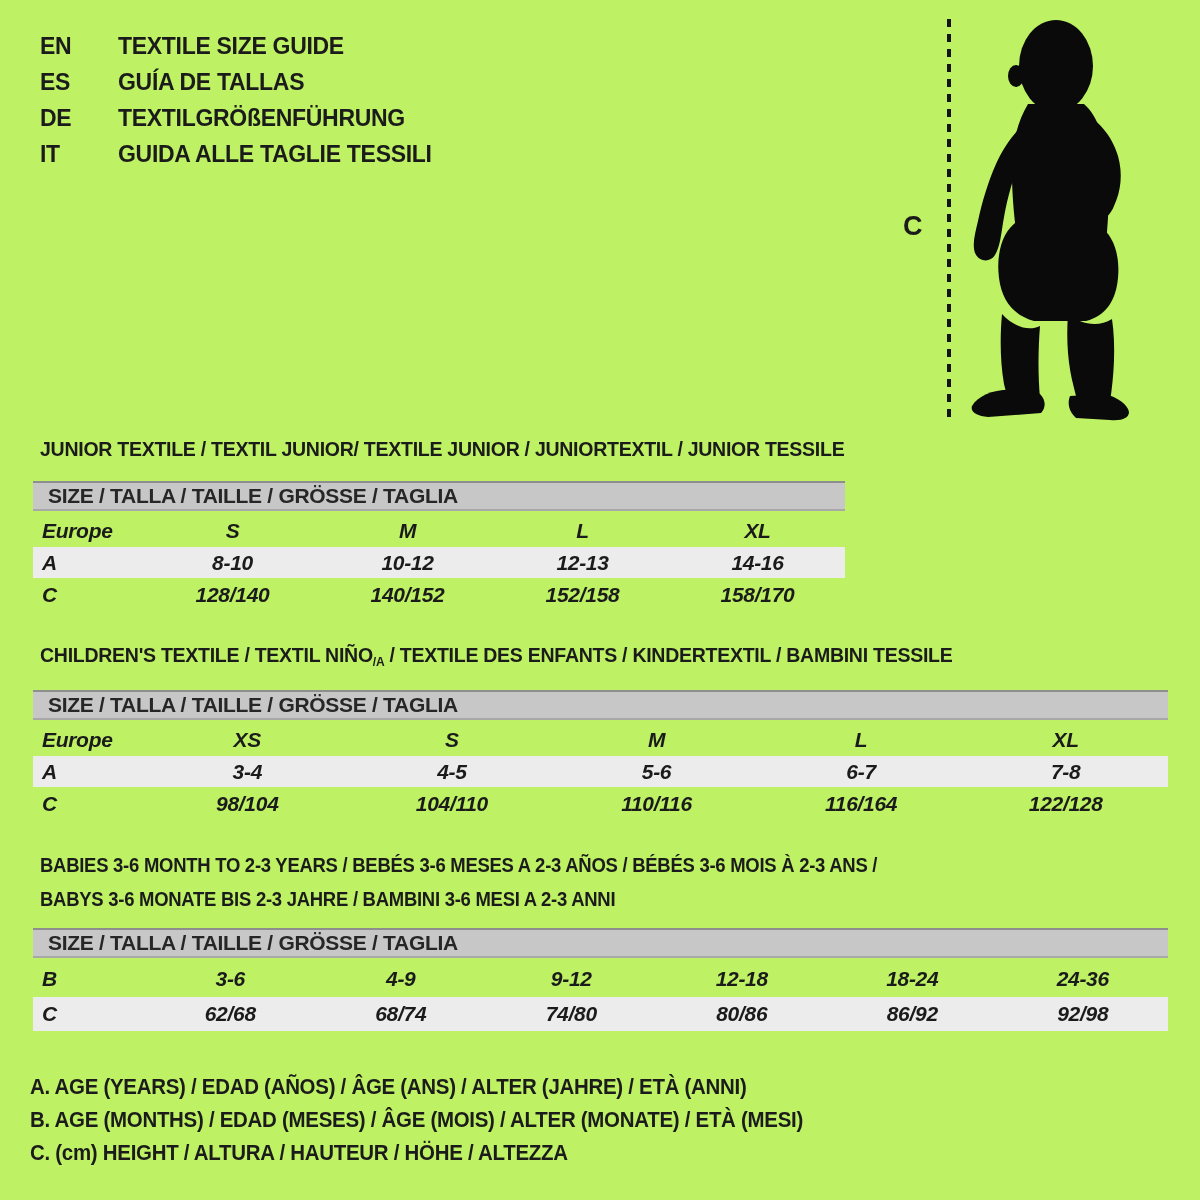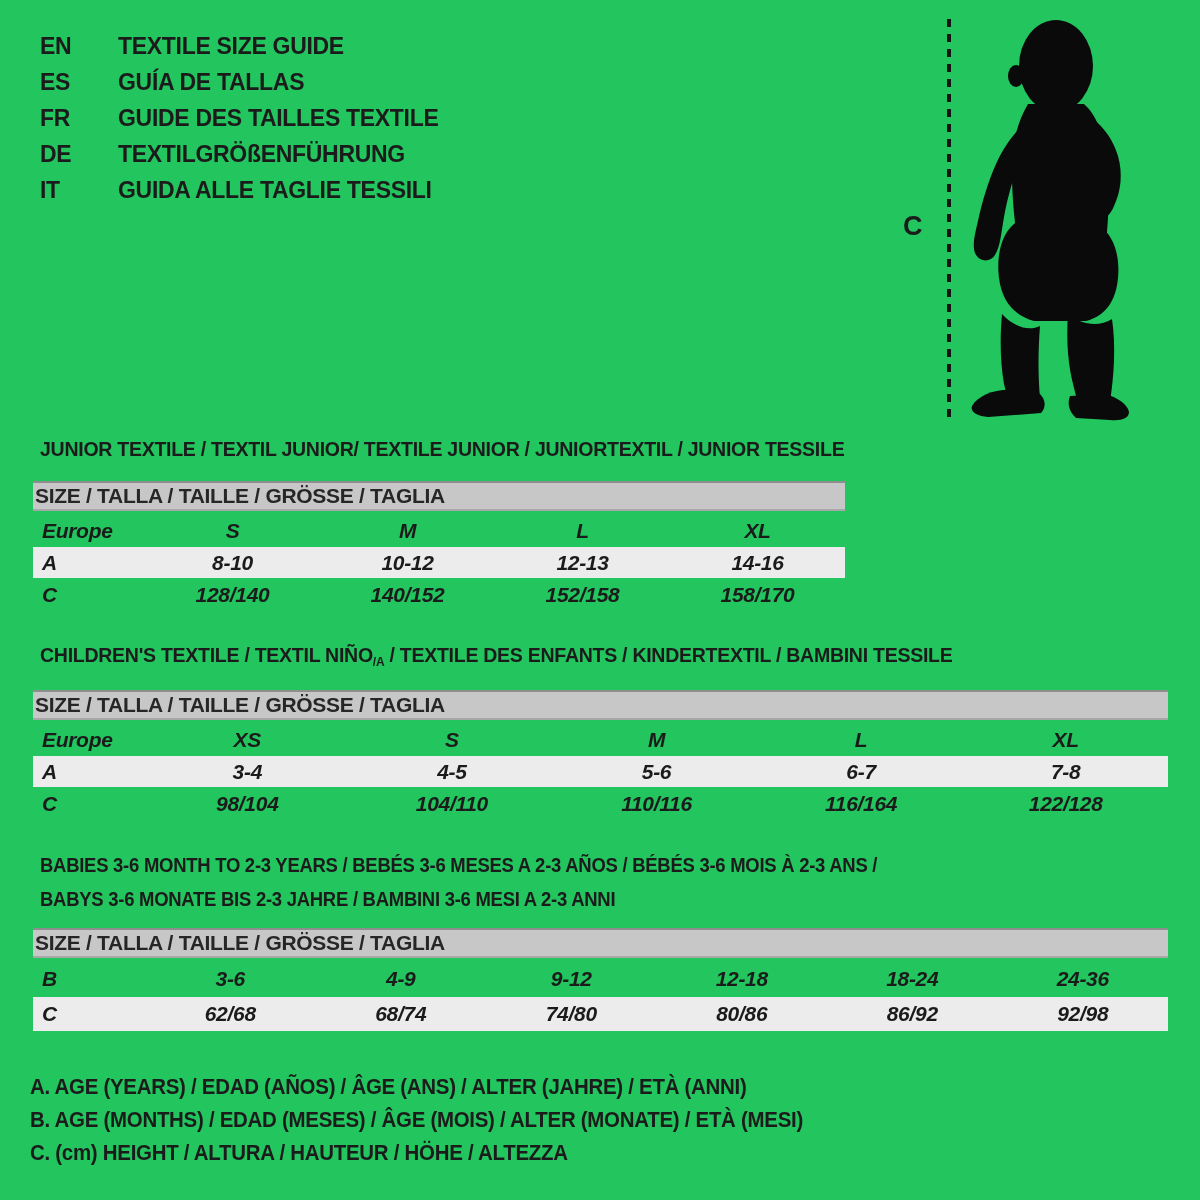--- a/index.html
+++ b/index.html
@@ -1,21 +1,21 @@
 <!DOCTYPE html>
 <html><head>
 <meta charset="utf-8">
 <style>
   html,body{margin:0;padding:0;background:#ffffff;}
   body{
     width:1200px;height:1200px;position:relative;overflow:hidden;
     font-family:"Liberation Sans", sans-serif;
     font-weight:700;color:#1b1b1b;letter-spacing:-0.3px;
   }
-  .canvas{position:absolute;inset:0;width:1200px;height:1200px;background:#22c55e;}
+  .canvas{position:absolute;inset:0;width:1200px;height:1200px;background:#bef264;}
 
   
   .lang-block{position:absolute;left:40px;top:28px;}
   .lang-row{display:flex;height:36px;align-items:center;font-size:23px;}
   .lang-code{width:78px;flex:0 0 78px;}
   .lang-label{white-space:nowrap;}
 
   
   .dash-line{
     position:absolute;left:947px;top:19px;width:4px;height:398px;
@@ -35,21 +35,21 @@
   .sub{font-size:13px;position:relative;top:4px;}
 
   
   .sizetable{position:absolute;}
   #table1{left:33px;top:481px;width:812px;}
   #table2{left:33px;top:690px;width:1135px;}
   #table3{left:33px;top:928px;width:1135px;}
   .thead{
     height:30px;box-sizing:border-box;background:#c7c7c7;
     border-top:2px solid #8e8e8e;border-bottom:2px solid #a8a8a8;
-    display:flex;align-items:center;padding-left:2px;
+    display:flex;align-items:center;padding-left:15px;
     font-size:21px;color:#262626;margin-bottom:3px;white-space:nowrap;
   }
   .trow{display:flex;align-items:center;font-size:21px;font-style:italic;}
   .trow .lab{flex:0 0 112px;box-sizing:border-box;padding-left:9px;text-align:left;}
   .trow .c{flex:1;text-align:center;}
   .shade{background:#ececec;}
   .r-euro{height:33px;}
   .r-a{height:31px;}
   .r-c{height:34px;}
   .r-b{height:36px;}
@@ -69,24 +69,20 @@
   <div class="lang-block">
     <div class="lang-row">
       <span class="lang-code">EN</span>
       <span class="lang-label">TEXTILE SIZE GUIDE</span>
     </div>
     <div class="lang-row">
       <span class="lang-code">ES</span>
       <span class="lang-label">GUÍA DE TALLAS</span>
     </div>
     <div class="lang-row">
-      <span class="lang-code">FR</span>
-      <span class="lang-label">GUIDE DES TAILLES TEXTILE</span>
-    </div>
-    <div class="lang-row">
       <span class="lang-code">DE</span>
       <span class="lang-label">TEXTILGRÖßENFÜHRUNG</span>
     </div>
     <div class="lang-row">
       <span class="lang-code">IT</span>
       <span class="lang-label">GUIDA ALLE TAGLIE TESSILI</span>
     </div>
   </div>
 
   <div class="dash-line"></div>

